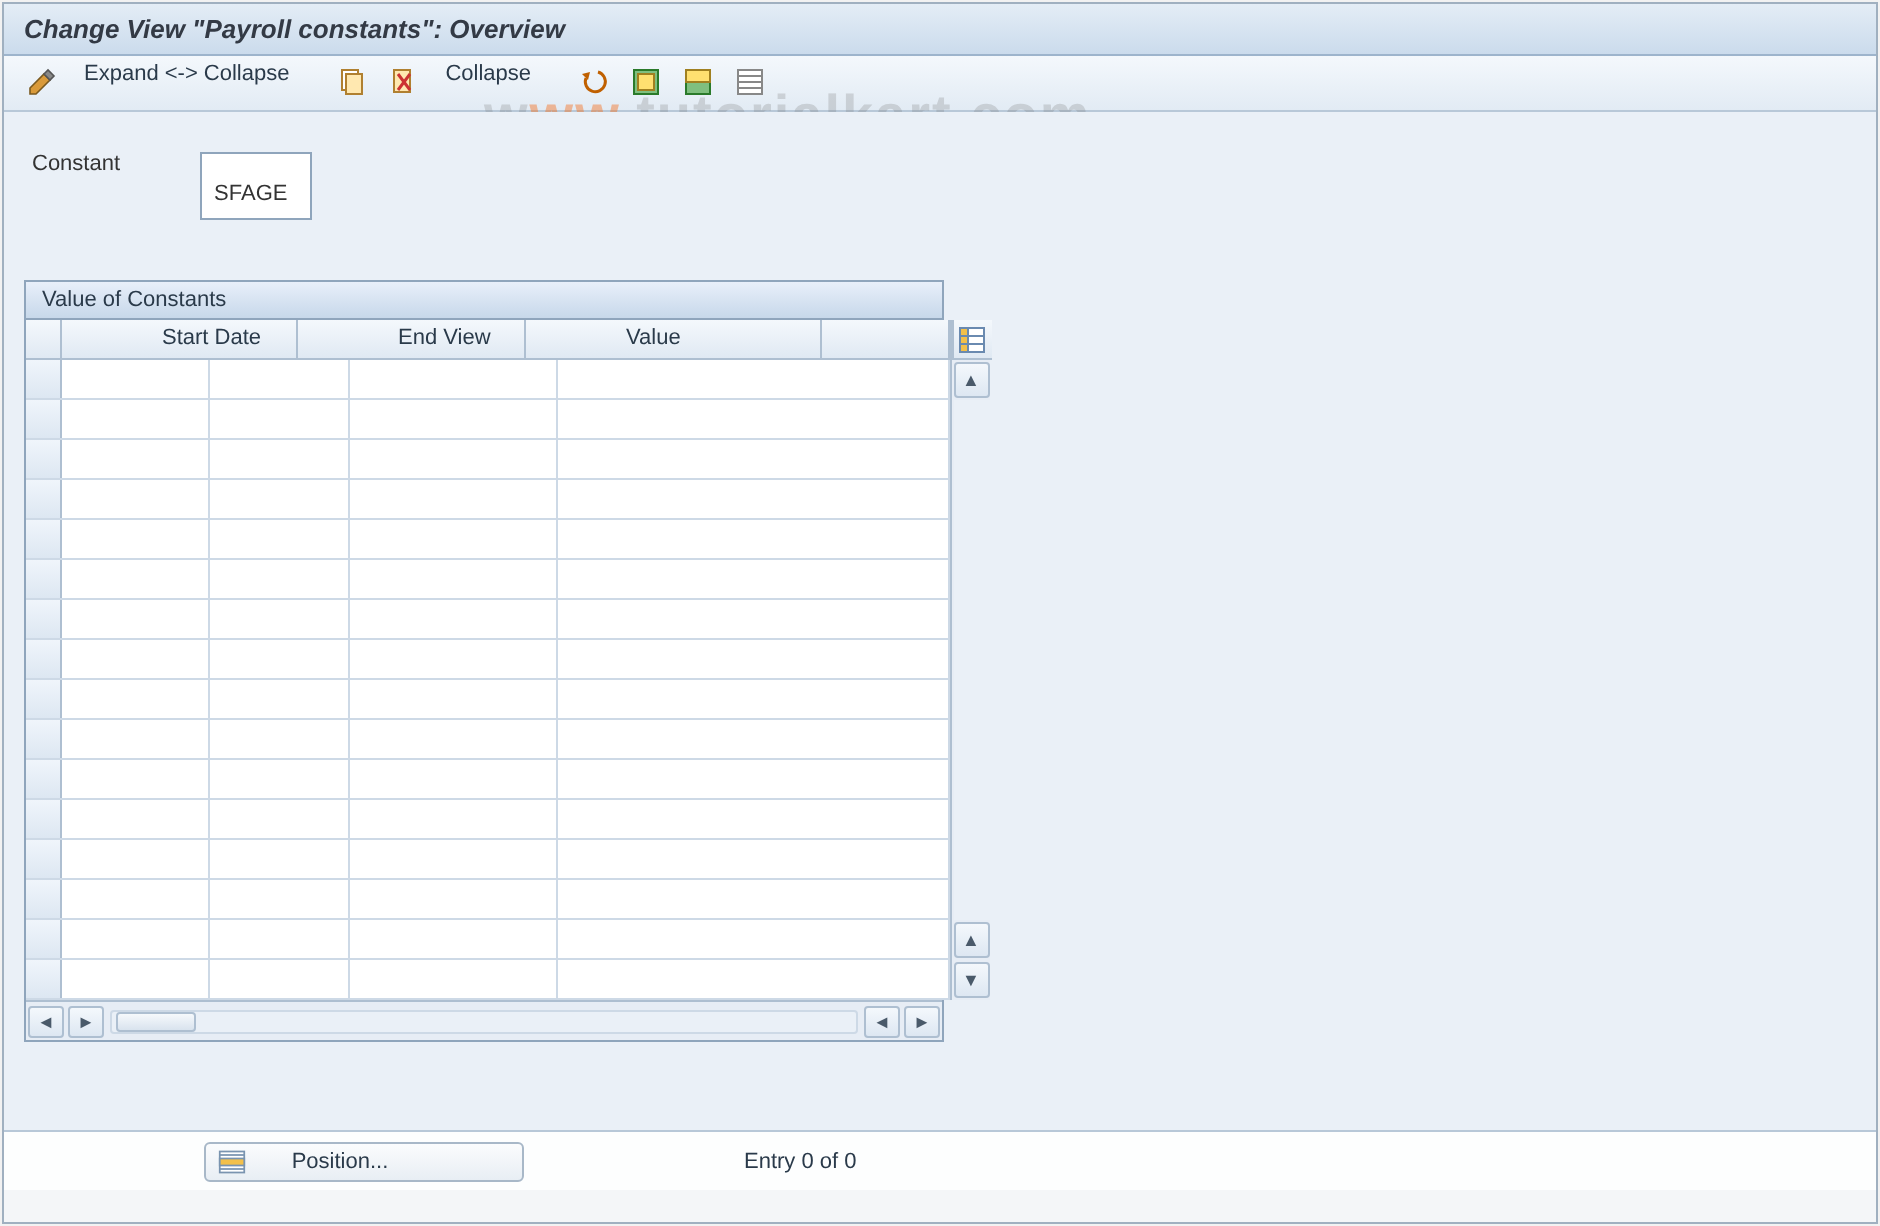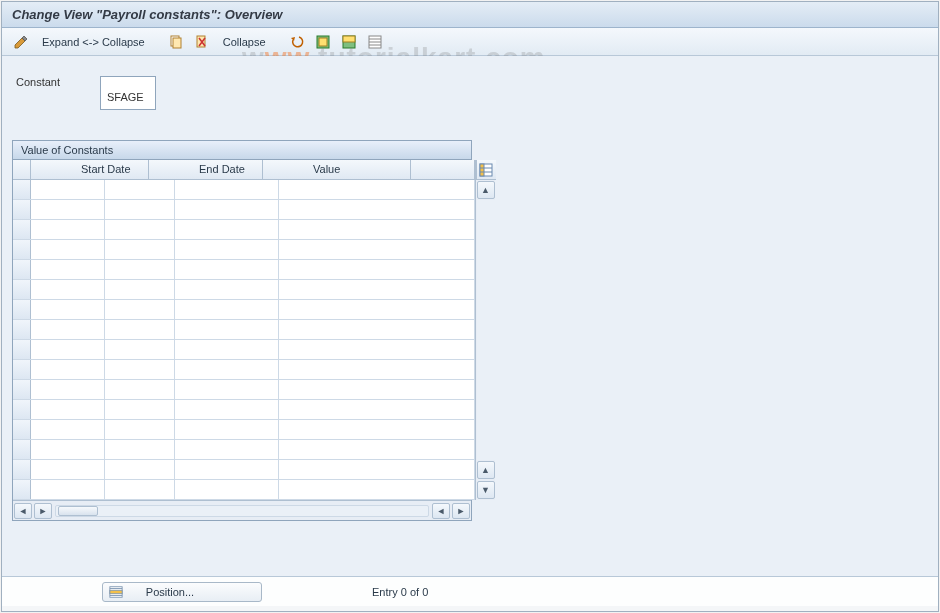--- a/index.html
+++ b/index.html
@@ -30,21 +30,21 @@
     font-style: italic;
     color: #333a45;
   }
   
   .toolbar {
     background: linear-gradient(#f4f8fc, #e2ebf4);
     border-bottom: 1px solid #b8c8d8;
     height: 28px;
     padding: 3px 8px;
     display: flex;
-    align-items: center;
+    align-items: flex-start;
     gap: 4px;
   }
   .tb-btn {
     display: inline-flex;
     align-items: center;
     justify-content: center;
     height: 20px;
     min-width: 20px;
     padding: 0 2px;
     border: 1px solid transparent;
@@ -211,21 +211,21 @@
     display:flex; align-items:center; justify-content:center;
     cursor:pointer;
     font-size:9px; color:#4a5a6a;
   }
   .hs-track { flex:1; height:12px; background:#eaf0f7; margin:0 2px; border:1px solid #cdd9e6; border-radius:2px; }
   .hs-thumb { width:40px; height:10px; background:linear-gradient(#f6f9fc,#d9e3ee); border:1px solid #aebfd1; border-radius:2px; margin-left:2px;}
 
   
   .footer {
     position:absolute;
-    left:0; right:0; bottom:5px;
+    left:0; right:0; bottom:16px;
     height:30px;
     border-top:1px solid #b8c8d8;
     background:#fdfefe;
     display:flex;
     align-items:center;
     padding: 0 100px;
     gap: 100px;
   }
   .pos-btn {
     display:flex; align-items:center;
@@ -336,21 +336,21 @@
     </div>
 
     <div class="panel">
       <div class="panel-title">Value of Constants</div>
       <div class="table-frame">
         <div class="table-wrap">
           <div class="table-main">
             <div class="grid-header">
               <div class="row-sel-h"></div>
               <div class="col-h col-start">Start Date</div>
-              <div class="col-h col-end">End Date</div>
+              <div class="col-h col-end">End View</div>
               <div class="col-h col-value">Value</div>
               <div class="col-h col-rest"></div>
             </div>
             <div class="grid-body" id="grid-body">
                 <div class="grid-row">
                   <div class="row-sel"></div>
                   <div class="cell"></div>
                   <div class="cell"></div>
                   <div class="cell"></div>
                   <div class="cell"></div>

